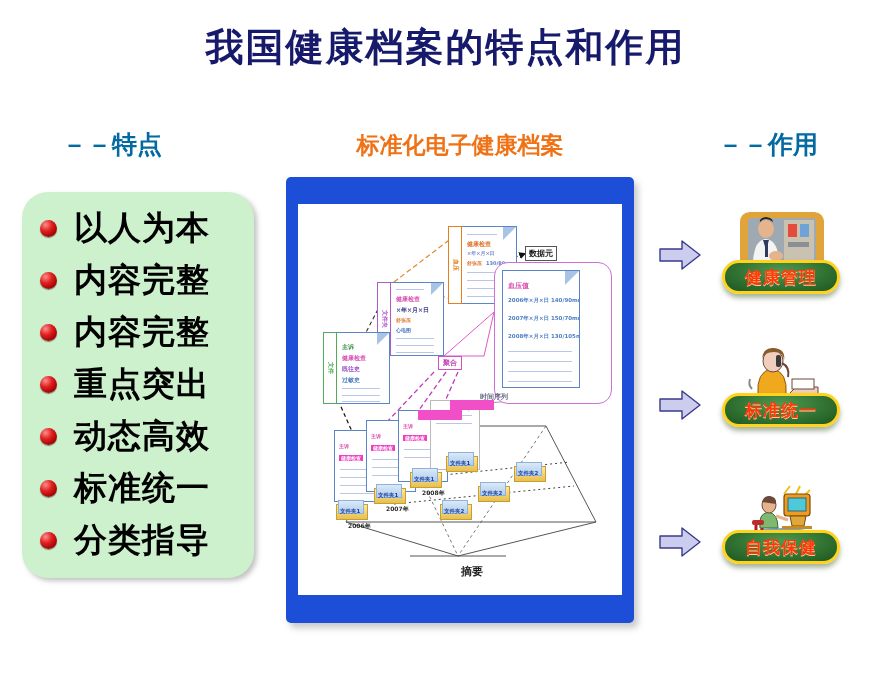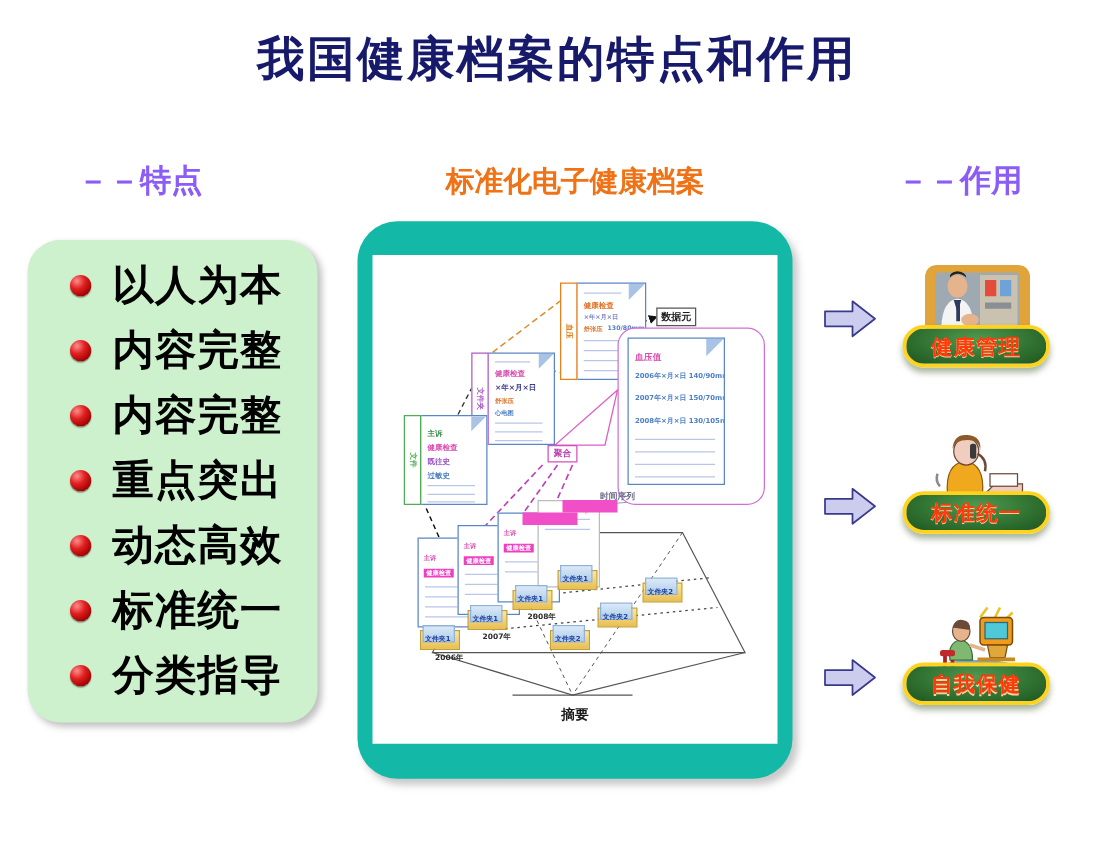--- a/index.html
+++ b/index.html
@@ -27,21 +27,21 @@
     color: #171a6b;
     letter-spacing: 2px;
     font-family: "DejaVu Serif", "Liberation Serif", serif;
   }
 
   
   .col-header {
     position: absolute;
     font-size: 25px;
     font-weight: bold;
-    color: #8b5cf6;
+    color: #0369a1;
     font-family: Liberation Serif, serif;
     white-space: nowrap;
   }
   #header-features { left: 62px; top: 128px; }
   #header-uses { left: 718px; top: 128px; }
 
   #header-center {
     position: absolute;
     left: 300px;
     top: 130px;
@@ -57,21 +57,21 @@
   
   #features-panel {
     position: absolute;
     left: 22px;
     top: 192px;
     width: 232px;
     height: 386px;
     background: #cdf0cd;
     border-radius: 26px;
     box-shadow: 3px 3px 5px rgba(120,120,120,0.45);
-    padding: 10px 0 0 16px;
+    padding: 10px 0 0 0;
     box-sizing: border-box;
   }
   .feature-row {
     display: flex;
     align-items: center;
     height: 52px;
     padding-left: 18px;
   }
   .bullet-sphere {
     width: 17px;
@@ -91,22 +91,22 @@
     white-space: nowrap;
   }
 
   
   #center-frame {
     position: absolute;
     left: 286px;
     top: 177px;
     width: 348px;
     height: 446px;
-    background: #14b8a6;
-    border-radius: 32px;
+    background: #1d4ed8;
+    border-radius: 5px;
     box-shadow: 4px 5px 6px rgba(150,150,150,0.5);
     box-sizing: border-box;
   }
   #diagram-canvas {
     position: absolute;
     left: 12px;
     top: 27px;
     width: 324px;
     height: 391px;
     background: #ffffff;
@@ -198,21 +198,21 @@
     left: 4px;
     top: 8px;
     font-size: 5.5px;
     font-weight: bold;
     color: #1f3f9e;
     white-space: nowrap;
     z-index: 4;
   }
   #summary-label {
     position: absolute;
-    left: 0;
+    left: 12px;
     top: 360px;
     width: 324px;
     text-align: center;
     font-size: 11px;
     font-weight: bold;
     color: #1a1a1a;
   }
 
   
   .use-item { position: absolute; }

